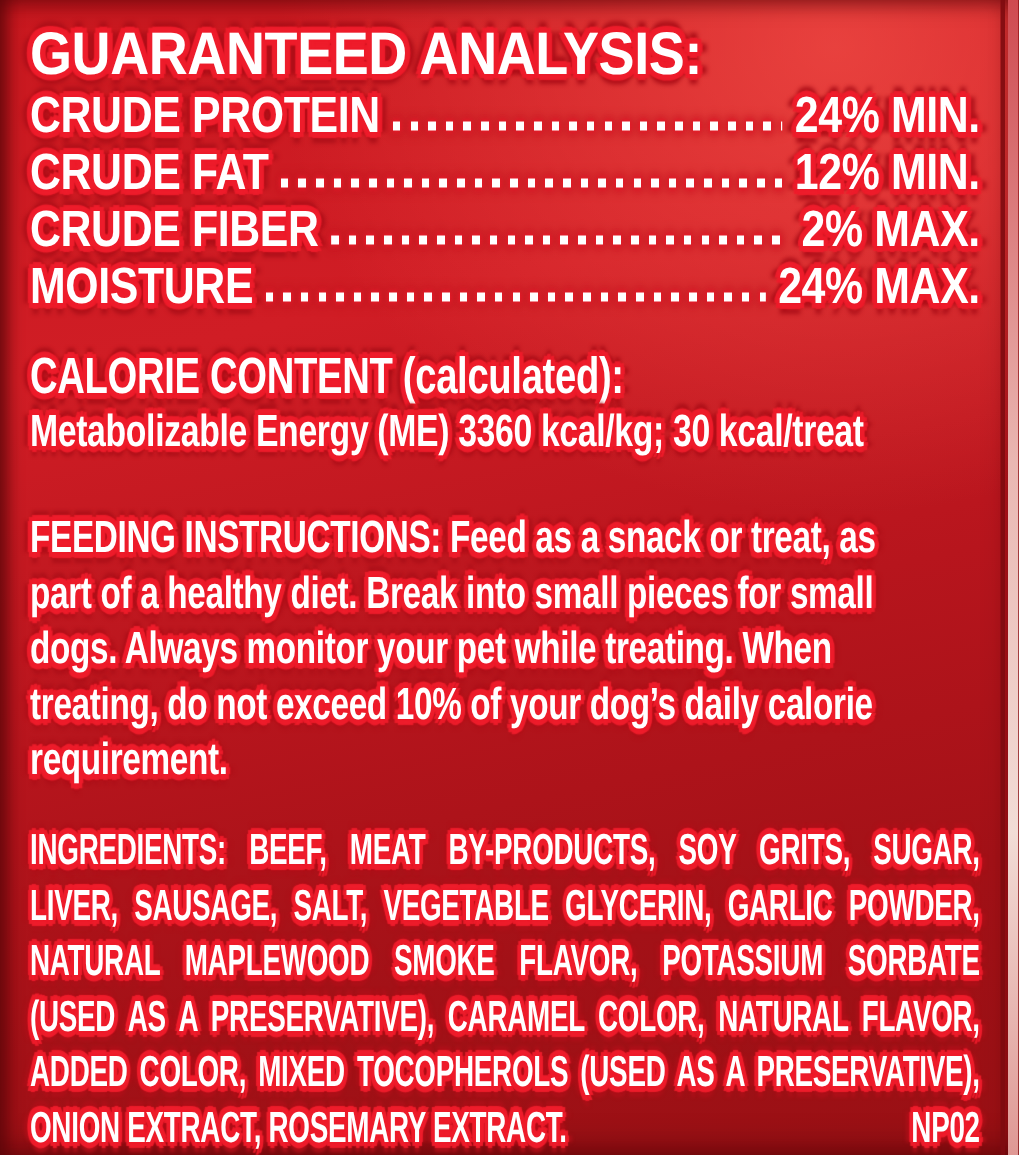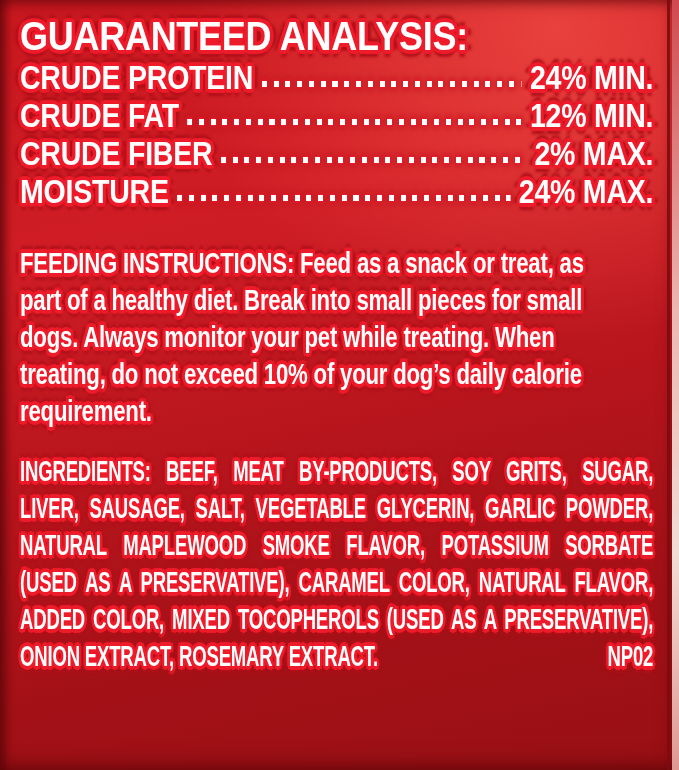--- a/index.html
+++ b/index.html
@@ -87,20 +87,26 @@
         <span class="halo val">2% MAX.</span>
       </div>
       <div class="ga-row">
         <span class="halo lbl">MOISTURE</span>
         <span class="leader"></span>
         <span class="halo val">24% MAX.</span>
       </div>
     </div>
   </section>
 
+  <section>
+    <div class="condense cal">
+      <div class="halo cal-title">CALORIE CONTENT (calculated):</div>
+      <div class="halo cal-detail">Metabolizable Energy (ME) 3360 kcal/kg; 30 kcal/treat</div>
+    </div>
+  </section>
 
   <section>
     <div class="condense feed">
       <div class="halo line">FEEDING INSTRUCTIONS: Feed as a snack or treat, as</div>
       <div class="halo line">part of a healthy diet. Break into small pieces for small</div>
       <div class="halo line">dogs. Always monitor your pet while treating. When</div>
       <div class="halo line">treating, do not exceed 10% of your dog’s daily calorie</div>
       <div class="halo line">requirement.</div>
     </div>
   </section>

